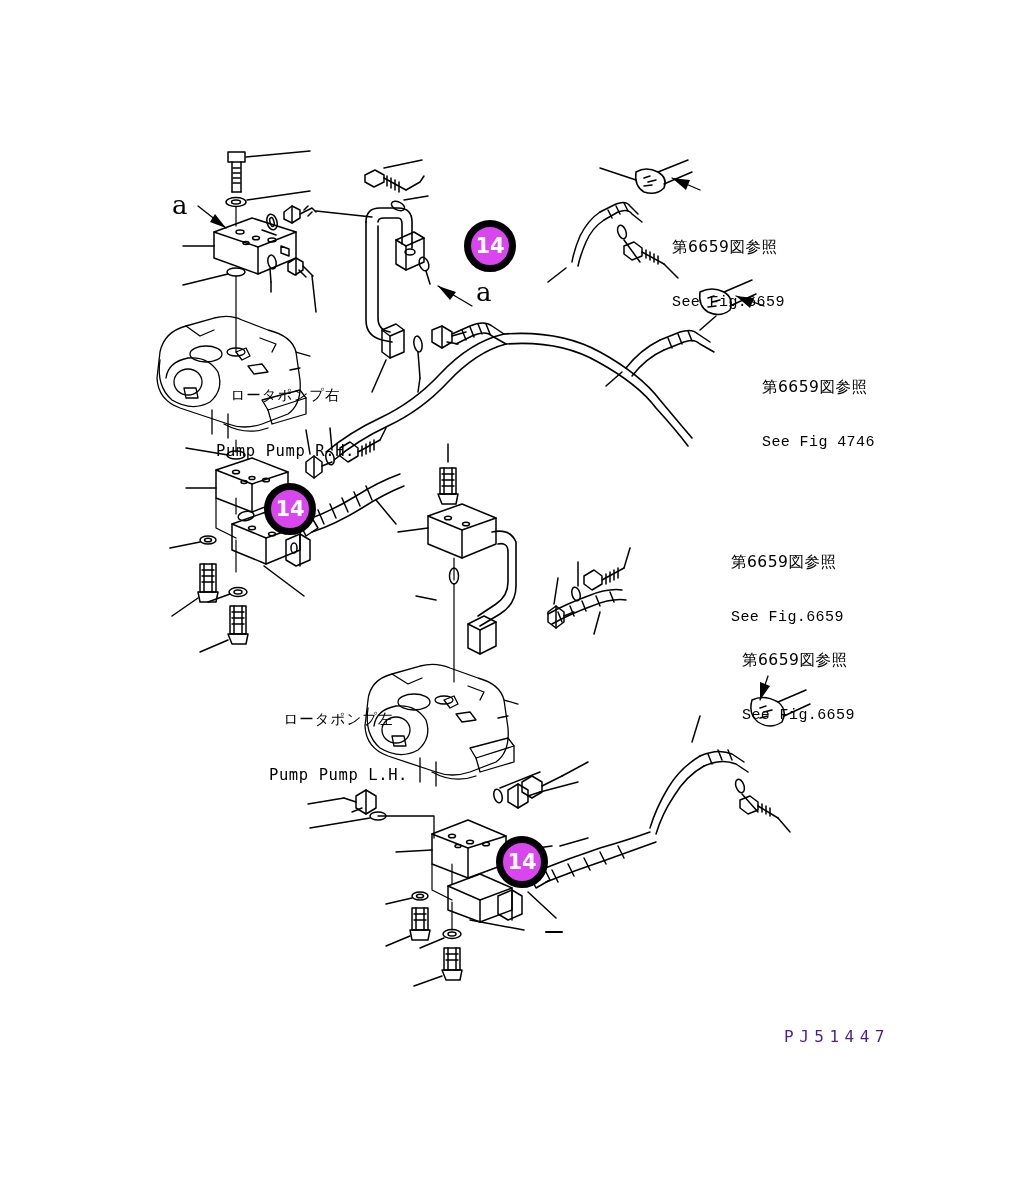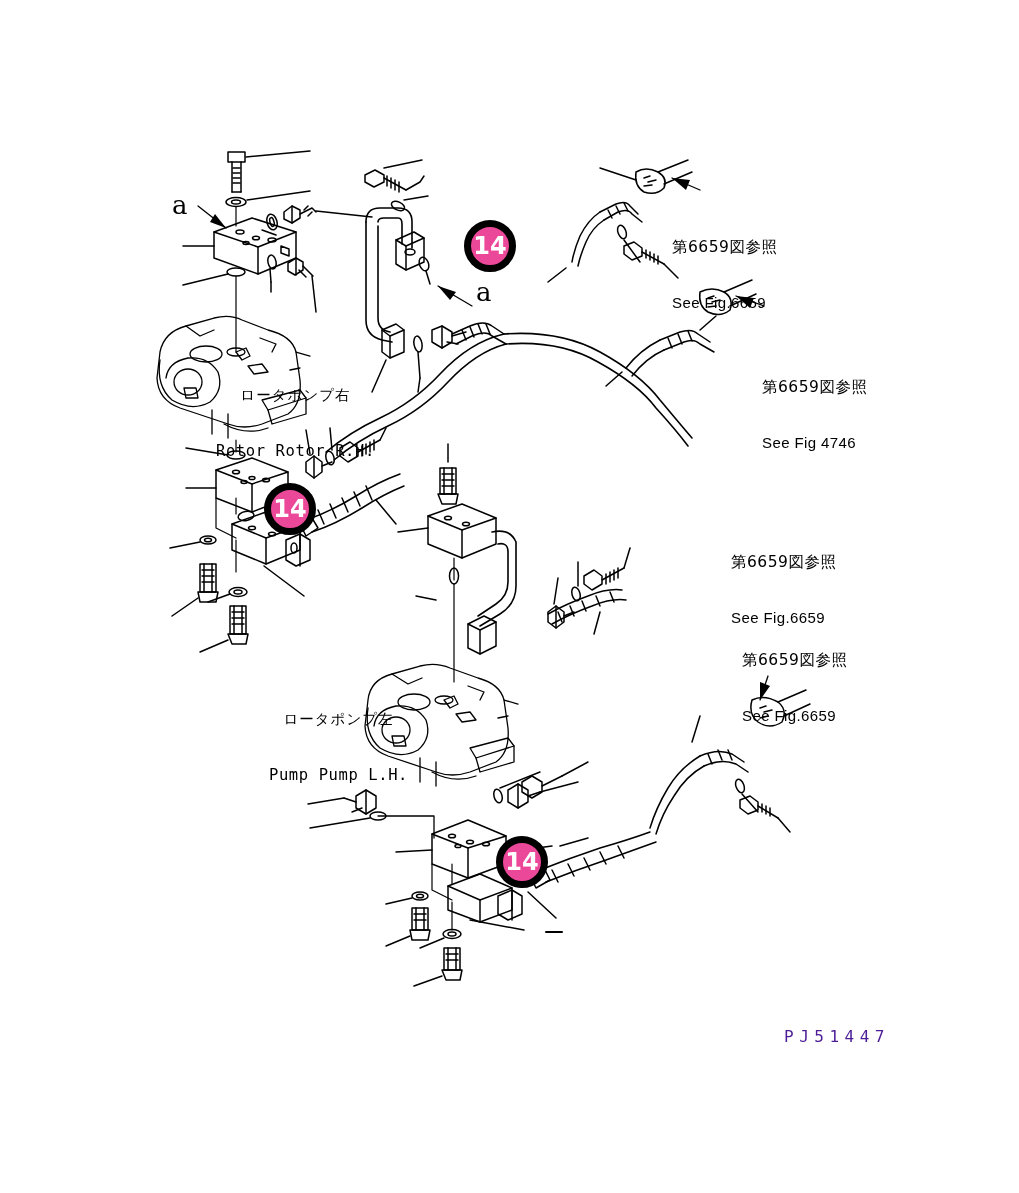--- a/index.html
+++ b/index.html
@@ -34,21 +34,21 @@
     color: #000;
   }
   .ref-jp {
     font-family: "DejaVu Sans", sans-serif;
     font-size: 15.5px;
     letter-spacing: 0.5px;
     display: block;
     line-height: 1.18;
   }
   .ref-en {
-    font-family: Liberation Sans, sans-serif;
+    font-family: Liberation Mono, monospace;
     font-size: 15px;
     letter-spacing: 0.4px;
     display: block;
     line-height: 1.18;
   }
   .pump-block {
     position: absolute;
     white-space: pre;
     color: #000;
     text-align: center;
@@ -78,26 +78,26 @@
     font-family: "DejaVu Sans Mono", monospace;
     font-size: 16px;
     letter-spacing: 5.5px;
     color: #4c1d95;
   }
   .callout {
     position: absolute;
     width: 52px;
     height: 52px;
     border-radius: 50%;
-    background: #ec4899;
+    background: #d946ef;
     border: 7px solid #000000;
     box-sizing: border-box;
     color: #ffffff;
     font-family: "DejaVu Sans", sans-serif;
-    font-size: 24px;
+    font-size: 21px;
     font-weight: bold;
     display: flex;
     align-items: center;
     justify-content: center;
     line-height: 1;
   }
 </style>
 </head>
 <body>
 
@@ -623,21 +623,21 @@
 
     </g>
   </svg>
 
   <div class="section-letter" style="left:172px; top:190px;">a</div>
 
   <div class="section-letter" style="left:476px; top:277px;">a</div>
 
   <div class="pump-block" style="left:216px; top:349px;">
     <span class="pump-jp">ロータポンプ右</span>
-    <span class="pump-en">Rotor Rotor R.H.</span>
+    <span class="pump-en">Pump Pump R.H.</span>
   </div>
 
   <div class="pump-block" style="left:269px; top:673px;">
     <span class="pump-jp">ロータポンプ左</span>
     <span class="pump-en">Pump Pump L.H.</span>
   </div>
 
   <div class="ref-block" style="left:672px; top:200px;">
     <span class="ref-jp">第6659図参照</span>
     <span class="ref-en">See Fig.6659</span>

